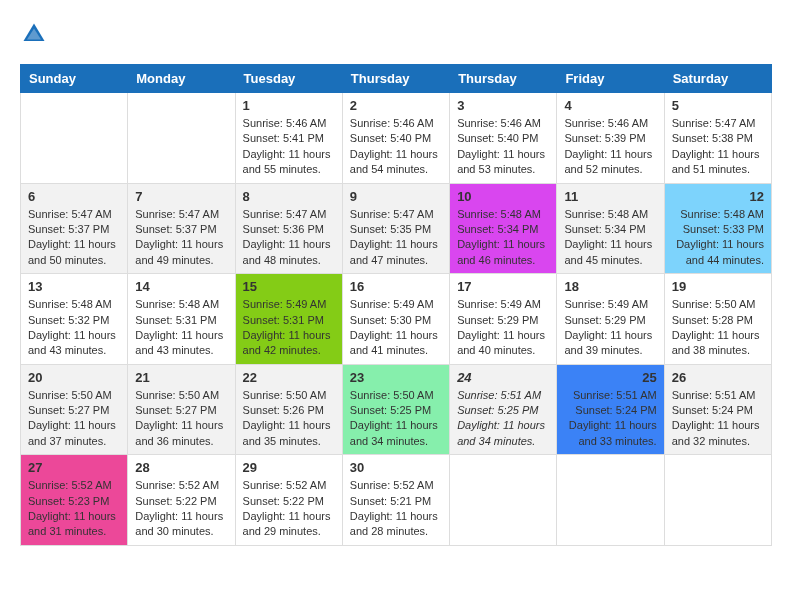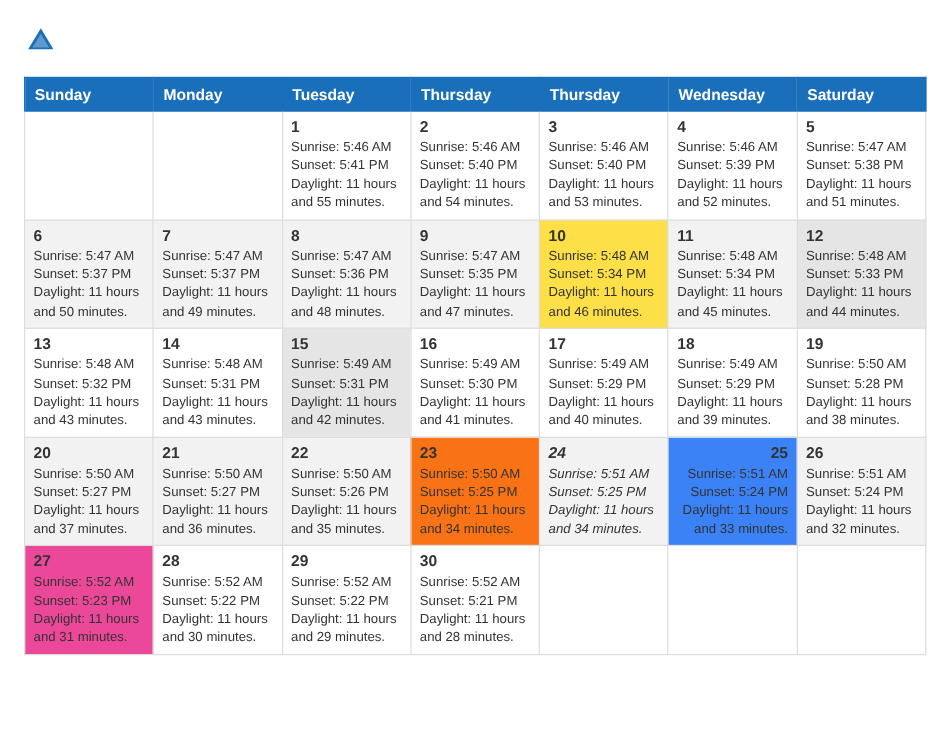--- a/index.html
+++ b/index.html
@@ -106,21 +106,21 @@
 </div>
 
 <table class="calendar">
   <thead>
     <tr>
     <th>Sunday</th>
         <th>Monday</th>
         <th>Tuesday</th>
         <th>Thursday</th>
         <th>Thursday</th>
-        <th>Wednesday</th>
+        <th>Friday</th>
         <th>Saturday</th>
       </tr>
   </thead>
   <tbody id="calendar-body">
   <tr>
         <td class="empty-cell" style="background-color: rgb(255, 255, 255);"></td>
         <td class="empty-cell" style="background-color: rgb(255, 255, 255);"></td>
         <td style="background-color: rgb(255, 255, 255);">
           <span class="day-num">1</span>
           <div class="cell-info" style="white-space: pre-line;">Sunrise: 5:46 AM
@@ -170,53 +170,53 @@
           <div class="cell-info" style="white-space: pre-line;">Sunrise: 5:47 AM
 Sunset: 5:36 PM
 Daylight: 11 hours and 48 minutes.</div>
         </td>
         <td style="background-color: rgb(242, 242, 242);">
           <span class="day-num">9</span>
           <div class="cell-info" style="white-space: pre-line;">Sunrise: 5:47 AM
 Sunset: 5:35 PM
 Daylight: 11 hours and 47 minutes.</div>
         </td>
-        <td style="background-color: #fde047;">
+        <td style="background-color: #d946ef;">
           <span class="day-num">10</span>
           <div class="cell-info" style="white-space: pre-line;">Sunrise: 5:48 AM
 Sunset: 5:34 PM
 Daylight: 11 hours and 46 minutes.</div>
         </td>
         <td style="background-color: rgb(242, 242, 242);">
           <span class="day-num">11</span>
           <div class="cell-info" style="white-space: pre-line;">Sunrise: 5:48 AM
 Sunset: 5:34 PM
 Daylight: 11 hours and 45 minutes.</div>
         </td>
-        <td style="background-color: #e5e5e5;">
+        <td style="background-color: #7dd3fc; text-align: right;">
           <span class="day-num">12</span>
           <div class="cell-info" style="white-space: pre-line;">Sunrise: 5:48 AM
 Sunset: 5:33 PM
 Daylight: 11 hours and 44 minutes.</div>
         </td>
       </tr>
       <tr>
         <td style="background-color: rgb(255, 255, 255); margin-left: 16px;">
           <span class="day-num">13</span>
           <div class="cell-info" style="white-space: pre-line;">Sunrise: 5:48 AM
 Sunset: 5:32 PM
 Daylight: 11 hours and 43 minutes.</div>
         </td>
         <td style="background-color: rgb(255, 255, 255);">
           <span class="day-num">14</span>
           <div class="cell-info" style="white-space: pre-line;">Sunrise: 5:48 AM
 Sunset: 5:31 PM
 Daylight: 11 hours and 43 minutes.</div>
         </td>
-        <td style="background-color: #e5e5e5;">
+        <td style="background-color: #84cc16;">
           <span class="day-num">15</span>
           <div class="cell-info" style="white-space: pre-line;">Sunrise: 5:49 AM
 Sunset: 5:31 PM
 Daylight: 11 hours and 42 minutes.</div>
         </td>
         <td style="background-color: rgb(255, 255, 255);">
           <span class="day-num">16</span>
           <div class="cell-info" style="white-space: pre-line;">Sunrise: 5:49 AM
 Sunset: 5:30 PM
 Daylight: 11 hours and 41 minutes.</div>
@@ -252,21 +252,21 @@
           <div class="cell-info" style="white-space: pre-line;">Sunrise: 5:50 AM
 Sunset: 5:27 PM
 Daylight: 11 hours and 36 minutes.</div>
         </td>
         <td style="background-color: rgb(242, 242, 242);">
           <span class="day-num">22</span>
           <div class="cell-info" style="white-space: pre-line;">Sunrise: 5:50 AM
 Sunset: 5:26 PM
 Daylight: 11 hours and 35 minutes.</div>
         </td>
-        <td style="background-color: #f97316;">
+        <td style="background-color: #86efac;">
           <span class="day-num">23</span>
           <div class="cell-info" style="white-space: pre-line;">Sunrise: 5:50 AM
 Sunset: 5:25 PM
 Daylight: 11 hours and 34 minutes.</div>
         </td>
         <td style="background-color: rgb(242, 242, 242); font-style: italic;">
           <span class="day-num">24</span>
           <div class="cell-info" style="white-space: pre-line;">Sunrise: 5:51 AM
 Sunset: 5:25 PM
 Daylight: 11 hours and 34 minutes.</div>

